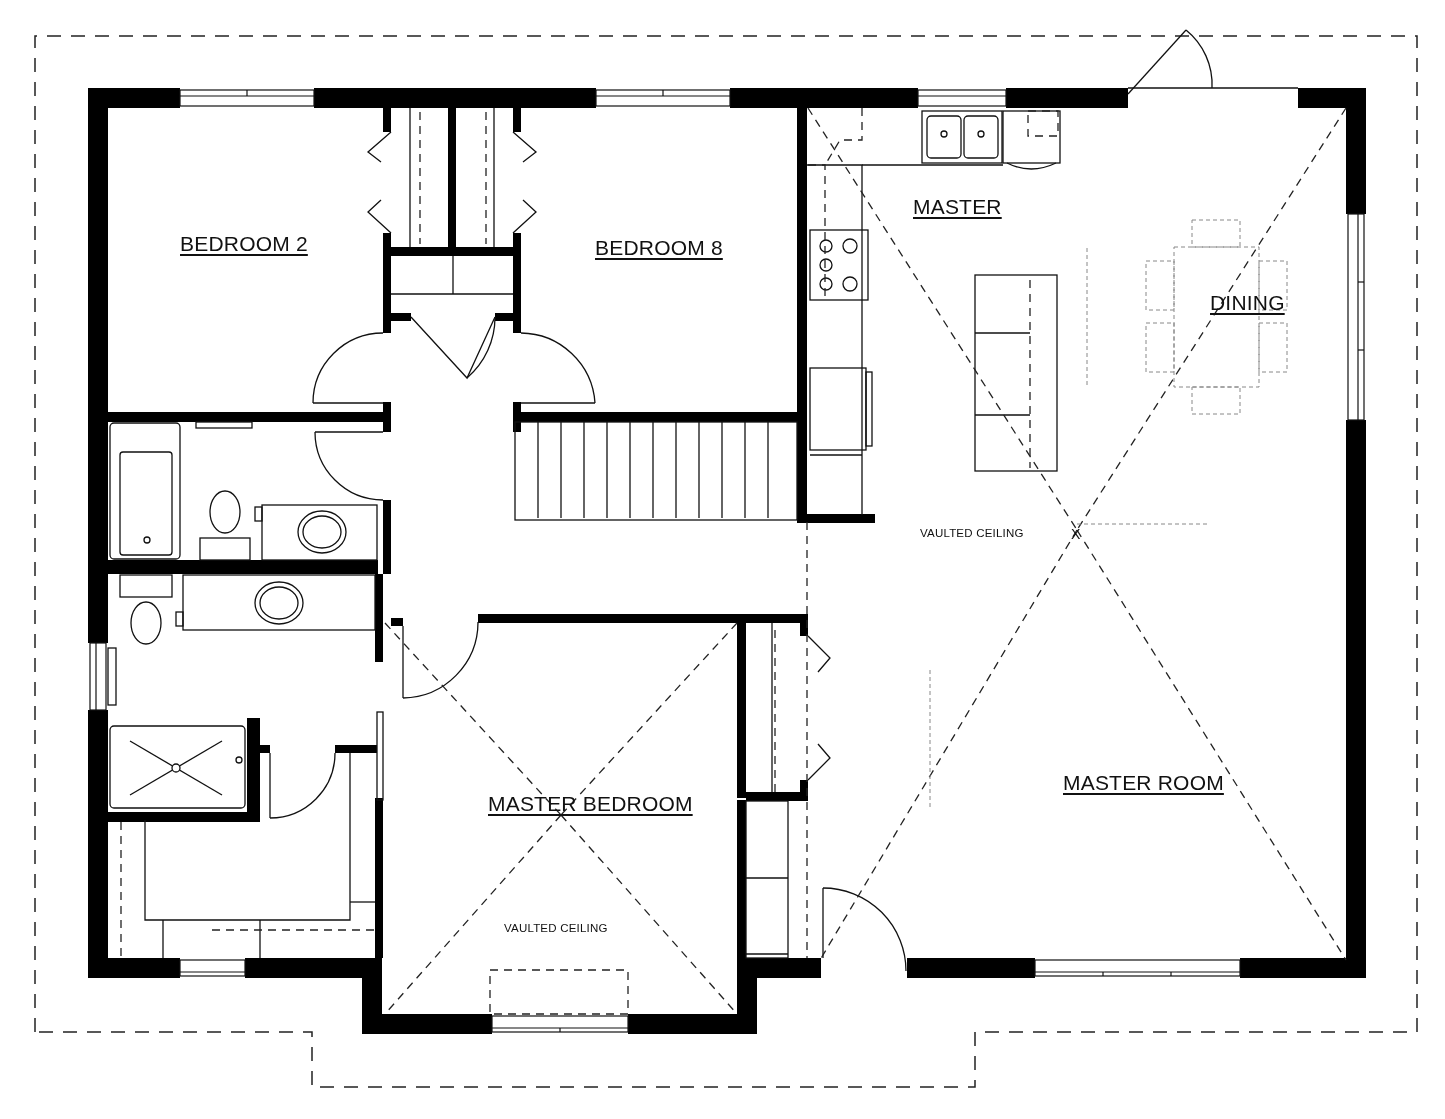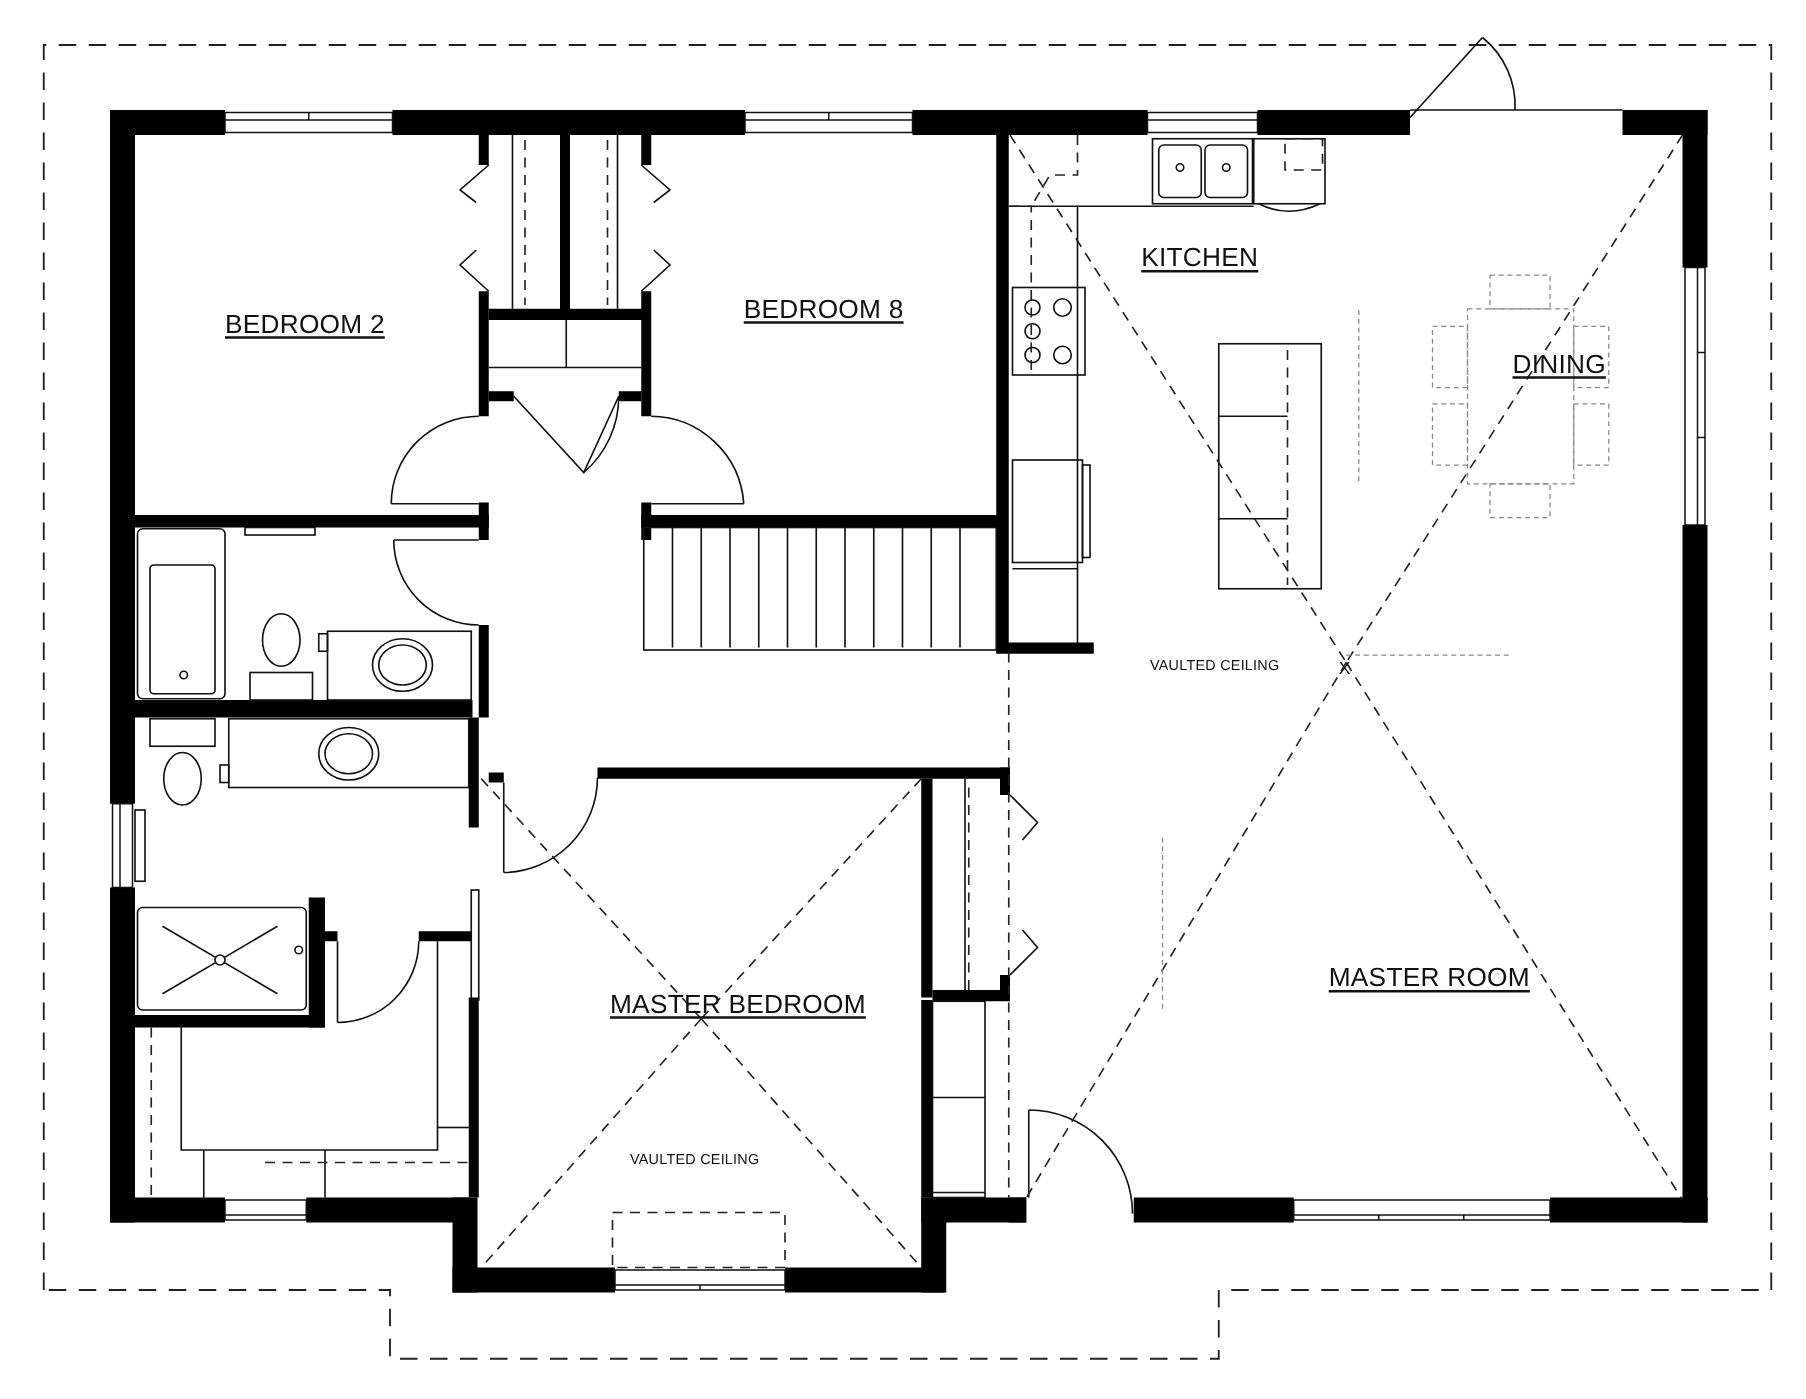--- a/index.html
+++ b/index.html
@@ -270,22 +270,22 @@
     <rect x="1146" y="261" width="28" height="49"></rect>
     <rect x="1146" y="323" width="28" height="49"></rect>
     <rect x="1259" y="261" width="28" height="49"></rect>
     <rect x="1259" y="323" width="28" height="49"></rect>
     <line x1="1087" y1="248" x2="1087" y2="385"></line>
     <line x1="1077" y1="524" x2="1210" y2="524"></line>
     <line x1="930" y1="670" x2="930" y2="810"></line>
   </g>
 </svg>
 
-<div class="label room-label" style="left:180px; top:248px;">BEDROOM 2</div>
+<div class="label room-label" style="left:180px; top:232px;">BEDROOM 2</div>
 <div class="label room-label" style="left:595px; top:236px;">BEDROOM 8</div>
-<div class="label room-label" style="left:913px; top:195px;">KITCHEN</div>
-<div class="label room-label" style="left:1174px; top:280px;padding-left:36px;">DINING</div>
+<div class="label room-label" style="left:913px; top:195px;">MASTER</div>
+<div class="label room-label" style="left:1174px; top:291px;padding-left:36px;">DINING</div>
 <div class="label room-label" style="left:1063px; top:771px;">MASTER ROOM</div>
 <div class="label room-label" style="left:454px; top:792px;margin-left:34px;">MASTER BEDROOM</div>
 
 <div class="label note-label" style="left:920px; top:527px;">VAULTED CEILING</div>
 <div class="label note-label" style="left:1071px; top:526px; font-size:14px;">X</div>
 <div class="label note-label" style="left:504px; top:922px;">VAULTED CEILING</div>
 
 </body></html>

